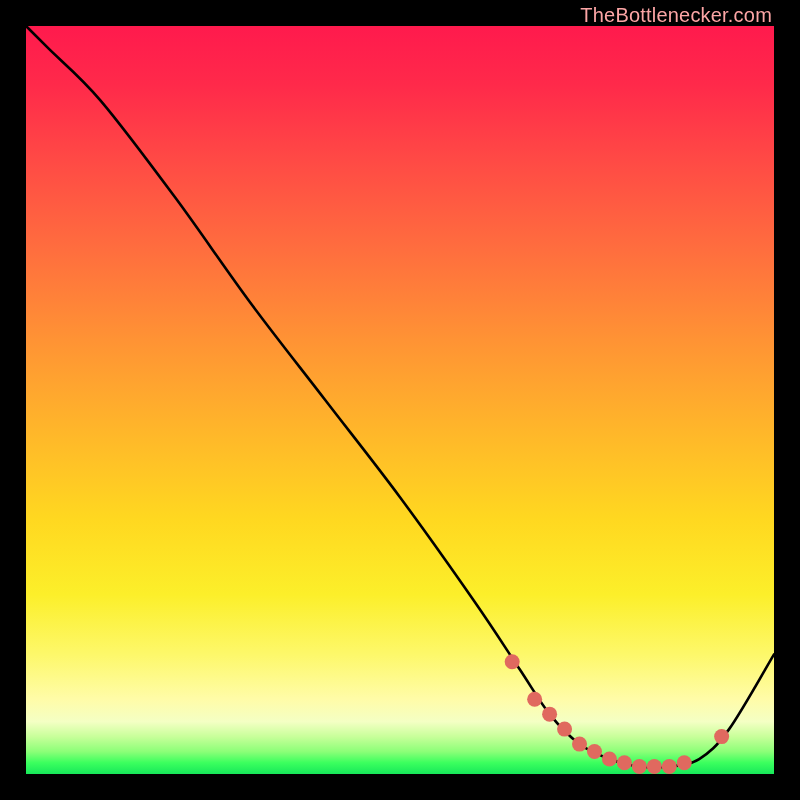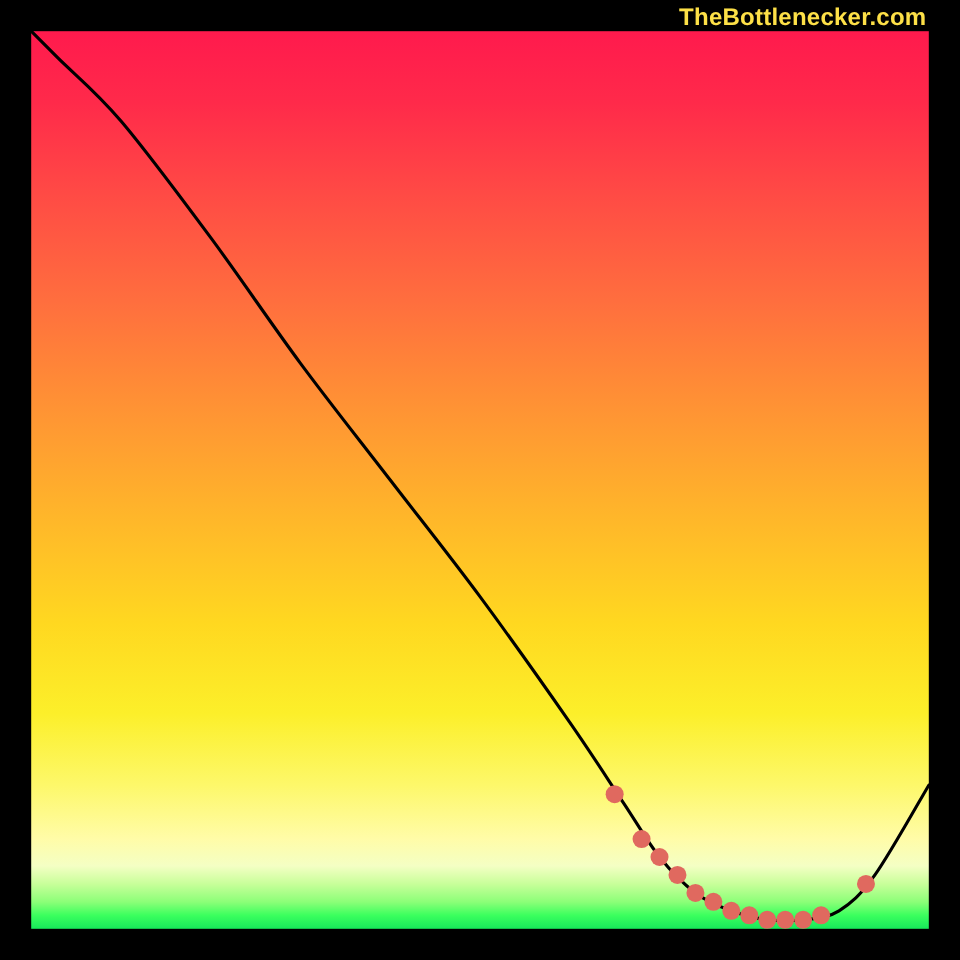--- a/index.html
+++ b/index.html
@@ -40,23 +40,23 @@
       #c8ff9a 95%,
       #8cff78 97%,
       #3bff5e 98.5%,
       #17e85a 100%
     );
   }
   .watermark {
     position: absolute;
     top: 4px;
     right: 28px;
-    color: #fde047;
+    color: #fca5a5;
     font-size: 20px;
-    font-weight: 700;
+    font-weight: 400;
     letter-spacing: 0.2px;
     user-select: none;
   }
   svg.curve {
     position: absolute;
     left: 0;
     top: 0;
     width: 748px;
     height: 748px;
     overflow: visible;

